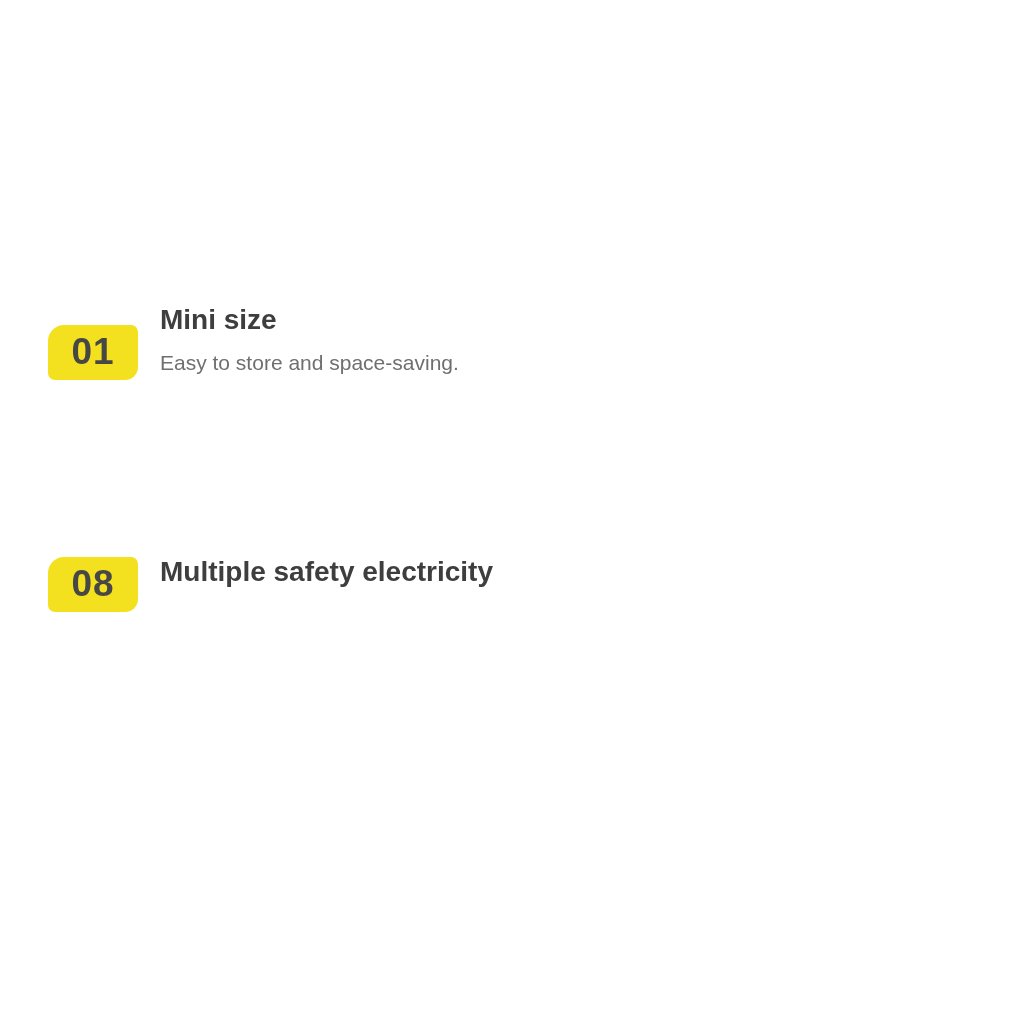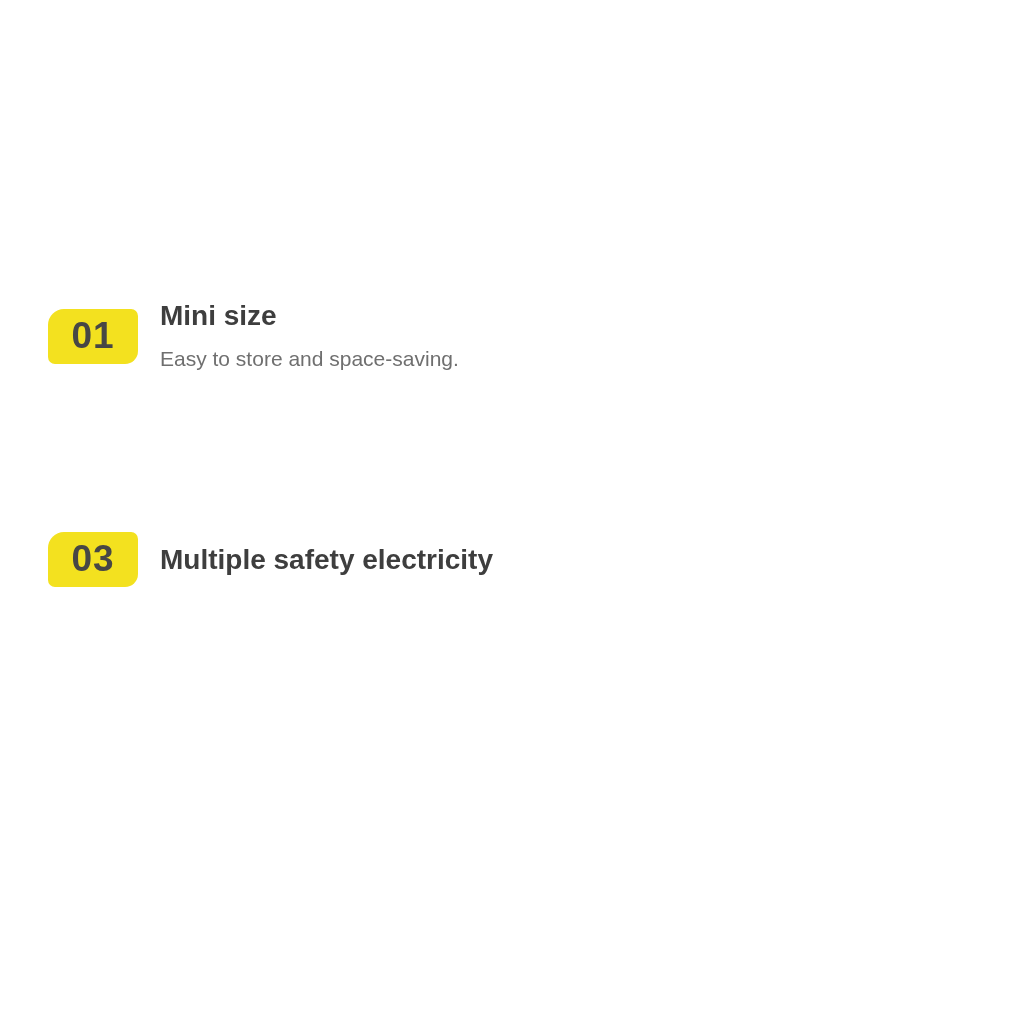--- a/index.html
+++ b/index.html
@@ -34,20 +34,21 @@
   .row-3 { top: 532px; }
   .badge {
     flex: 0 0 auto;
     width: 90px;
     height: 55px;
     background: var(--accent);
     border-radius: 16px 7px 13px 7px;
     display: flex;
     align-items: center;
     justify-content: center;
+    margin-top: 25px;
   }
   .badge .num {
     font-size: 37px;
     font-weight: 700;
     letter-spacing: 1px;
     color: var(--number);
     line-height: 1;
     transform: translateY(-1px);
   }
   .texts {
@@ -78,20 +79,20 @@
     </div>
     <div class="texts">
       <div class="title">Mini size</div>
       <div class="desc">Easy to store and space-saving.</div>
     </div>
   </div>
 
 
   <div class="feature-row row-3">
     <div class="badge">
-      <span class="num">03</span>
+      <span class="num">08</span>
     </div>
     <div class="texts">
       <div class="title">Multiple safety electricity</div>
     </div>
   </div>
 
 </div>
 
 </body></html>

